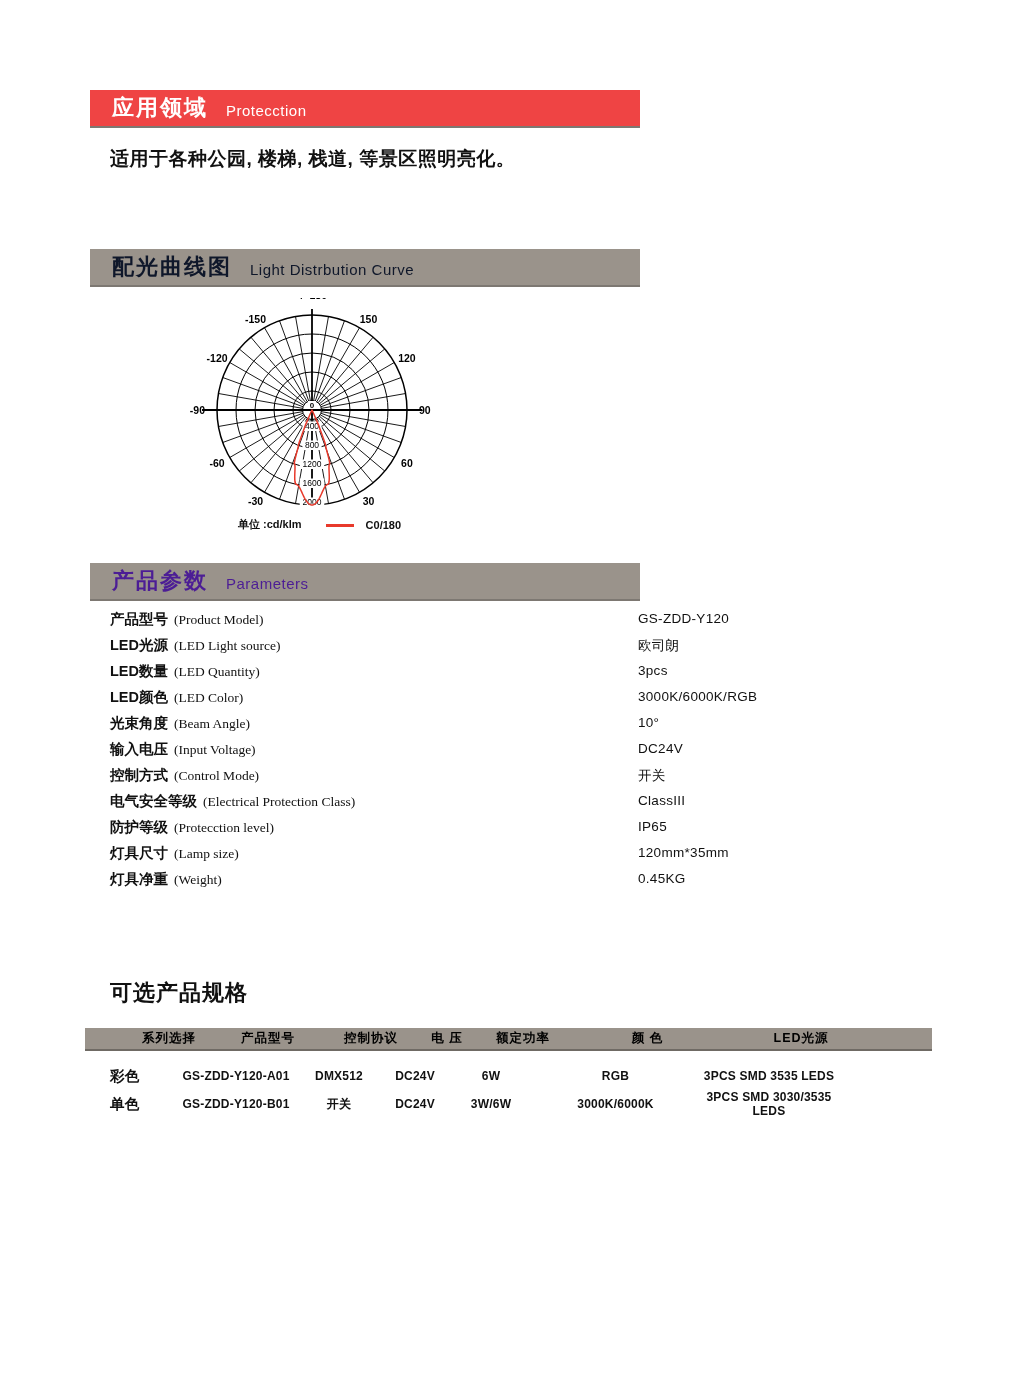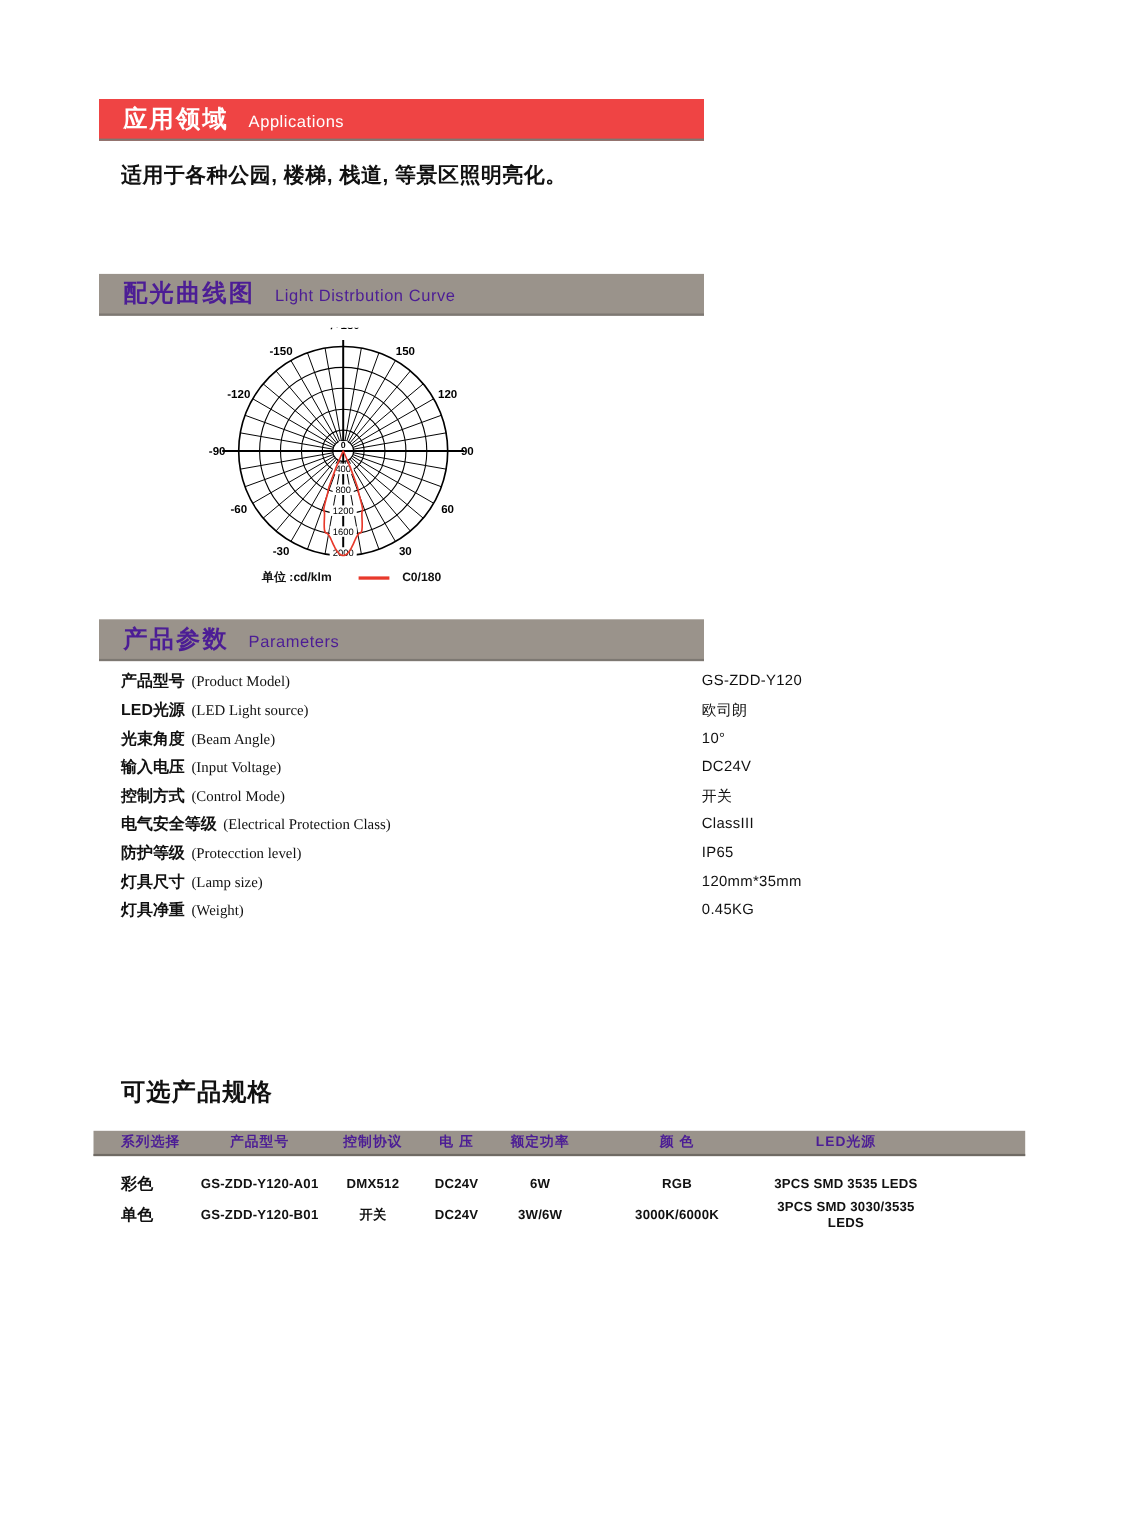--- a/index.html
+++ b/index.html
@@ -23,39 +23,39 @@
   }
   #legend-line { width:28px; height:3px; margin:2px 12px 0 24px; }
   #param-rows { position:absolute; left:110px; top:610px; width:840px; }
   .param-row { position:relative; height:26px; }
   .param-zh { font-size:14.5px; font-weight:bold; }
   .param-en { font-family:"Liberation Serif","DejaVu Serif",serif; font-size:13.5px; margin-left:6px; }
   .param-val { position:absolute; left:528px; top:1px; font-size:13.5px; letter-spacing:0.3px; }
   #options-title { position:absolute; left:110px; top:978px; font-size:22px; font-weight:bold; letter-spacing:1px; }
   #options-table { position:absolute; left:85px; top:1028px; width:847px; }
   .opt-grid { display:grid; grid-template-columns:85px 132px 74px 78px 74px 175px 132px 97px; align-items:center; }
-  #opt-header { height:23px; border-bottom:2px solid #6f6a64; color:#4c1d95; font-size:12.5px; font-weight:bold; }
+  #opt-header { height:23px; border-bottom:2px solid #6f6a64; color:#000000; font-size:12.5px; font-weight:bold;padding-left:32px; }
   #opt-header .cell { text-align:center; letter-spacing:1px; }
   #opt-header .cell:first-child { text-align:left; padding-left:25px; }
   #opt-body { margin-top:11px; }
   .opt-row { height:28px; font-size:12px; font-weight:bold; }
   .opt-row .cell { text-align:center; letter-spacing:0.2px; }
   .opt-row .cell:first-child { text-align:left; padding-left:25px; font-size:14.5px; }
   svg text { font-family:"Liberation Sans","DejaVu Sans",sans-serif; }
 </style>
 </head>
 <body>
 
 <div class="section-bar" style="top: 90px; background: #ef4444; color: rgb(255, 255, 255);">
   <span class="bar-zh">应用领域</span>
-  <span class="bar-en">Applications</span>
+  <span class="bar-en">Protecction</span>
 </div>
 <div class="apps-text">适用于各种公园, 楼梯, 栈道, 等景区照明亮化。</div>
 
-<div class="section-bar" style="top: 249px; background: rgb(154, 147, 139); color: #4c1d95;">
+<div class="section-bar" style="top: 249px; background: rgb(154, 147, 139); color: #0f172a;">
   <span class="bar-zh">配光曲线图</span>
   <span class="bar-en">Light Distrbution Curve</span>
 </div>
 <div id="curve-chart"><svg viewBox="-122 -112 244 230" width="244" height="230">
       <circle cx="0" cy="0" r="19" fill="none" stroke="#000000" stroke-width="1"></circle>
       <circle cx="0" cy="0" r="38" fill="none" stroke="#000000" stroke-width="1"></circle>
       <circle cx="0" cy="0" r="57" fill="none" stroke="#000000" stroke-width="1"></circle>
       <circle cx="0" cy="0" r="76" fill="none" stroke="#000000" stroke-width="1"></circle>
       <circle cx="0" cy="0" r="95" fill="none" stroke="#000000" stroke-width="1.5"></circle>
       <circle cx="0" cy="0" r="9.5" fill="none" stroke="#000000" stroke-width="1"></circle>
@@ -124,20 +124,22 @@
   <span>C0/180</span>
 </div>
 
 <div class="section-bar" style="top: 563px; background: rgb(154, 147, 139); color: #4c1d95;">
   <span class="bar-zh">产品参数</span>
   <span class="bar-en">Parameters</span>
 </div>
 <div id="param-rows">
     <div class="param-row"><span class="param-zh">产品型号</span><span class="param-en">(Product Model)</span><span class="param-val">GS-ZDD-Y120</span></div>
     <div class="param-row"><span class="param-zh">LED光源</span><span class="param-en">(LED Light source)</span><span class="param-val">欧司朗</span></div>
+    <div class="param-row"><span class="param-zh">LED数量</span><span class="param-en">(LED Quantity)</span><span class="param-val">3pcs</span></div>
+    <div class="param-row"><span class="param-zh">LED颜色</span><span class="param-en">(LED Color)</span><span class="param-val">3000K/6000K/RGB</span></div>
     <div class="param-row"><span class="param-zh">光束角度</span><span class="param-en">(Beam Angle)</span><span class="param-val">10°</span></div>
     <div class="param-row"><span class="param-zh">输入电压</span><span class="param-en">(Input Voltage)</span><span class="param-val">DC24V</span></div>
     <div class="param-row"><span class="param-zh">控制方式</span><span class="param-en">(Control Mode)</span><span class="param-val">开关</span></div>
     <div class="param-row"><span class="param-zh">电气安全等级</span><span class="param-en">(Electrical Protection Class)</span><span class="param-val">ClassIII</span></div>
     <div class="param-row"><span class="param-zh">防护等级</span><span class="param-en">(Protecction level)</span><span class="param-val">IP65</span></div>
     <div class="param-row"><span class="param-zh">灯具尺寸</span><span class="param-en">(Lamp size)</span><span class="param-val">120mm*35mm</span></div>
     <div class="param-row"><span class="param-zh">灯具净重</span><span class="param-en">(Weight)</span><span class="param-val">0.45KG</span></div>
   </div>
 
 <div id="options-title">可选产品规格</div>

